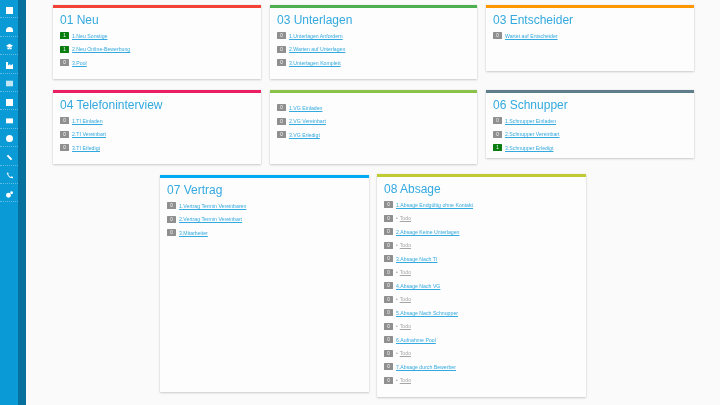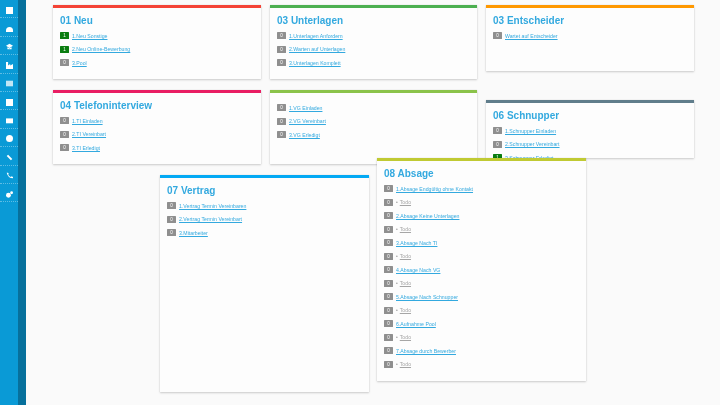--- a/index.html
+++ b/index.html
@@ -25,21 +25,21 @@
     .side-item svg { width: 7px; height: 7px; fill: #ffffff; }
 
     .card {
       position: absolute;
       background: #fdfdfd;
       box-shadow: 0 1px 2px rgba(0,0,0,0.18), 0 0 1px rgba(0,0,0,0.12);
       border-top: 3px solid #ccc;
       padding: 8px 7px 6px 7px;
     }
     .card-title {
-      font-size: 10px; color: #33a9df; margin-bottom: 4px; line-height: 9px; font-weight: bold;
+      font-size: 12px; color: #33a9df; margin-bottom: 4px; line-height: 9px;
     }
     .row {
       display: flex; align-items: center; height: 13.5px;
     }
     .badge {
       display: inline-flex; align-items: center; justify-content: center;
       width: 9px; height: 7px;
       font-size: 4.5px; color: #ffffff;
       background: #8f8f8f; margin-right: 3px;
       border-radius: 0.5px;
@@ -181,21 +181,21 @@
   <div class="row">
     <span class="badge">0</span>
     <a class="link">2.VG Vereinbart</a>
   </div>
   <div class="row">
     <span class="badge">0</span>
     <a class="link">3.VG Erledigt</a>
   </div>
 </div>
 
-<div class="card" style="left:486px; top:90px; width:208px; height:58px; border-top-color:#607d8b;margin-top:10px;">
+<div class="card" style="left:486px; top:90px; width:208px; height:68px; border-top-color:#607d8b;">
   <div class="card-title">06 Schnupper</div>
   <div class="row">
     <span class="badge">0</span>
     <a class="link">1.Schnupper Einladen</a>
   </div>
   <div class="row">
     <span class="badge">0</span>
     <a class="link">2.Schnupper Vereinbart</a>
   </div>
   <div class="row">
@@ -213,21 +213,21 @@
   <div class="row">
     <span class="badge">0</span>
     <a class="link">2.Vertrag Termin Vereinbart</a>
   </div>
   <div class="row">
     <span class="badge">0</span>
     <a class="link">3.Mitarbeiter</a>
   </div>
 </div>
 
-<div class="card" style="left:377px; top:158px; width:209px; height:223px; border-top-color:#c0ca33;">
+<div class="card" style="left:377px; top:174px; width:209px; height:223px; border-top-color:#c0ca33;">
   <div class="card-title">08 Absage</div>
   <div class="row">
     <span class="badge">0</span>
     <a class="link">1.Absage Endgültig ohne Kontakt</a>
   </div>
   <div class="row">
     <span class="badge">0</span>
     <span class="todo-bullet">•</span>
     <a class="todo-link">Todo</a>
   </div>

